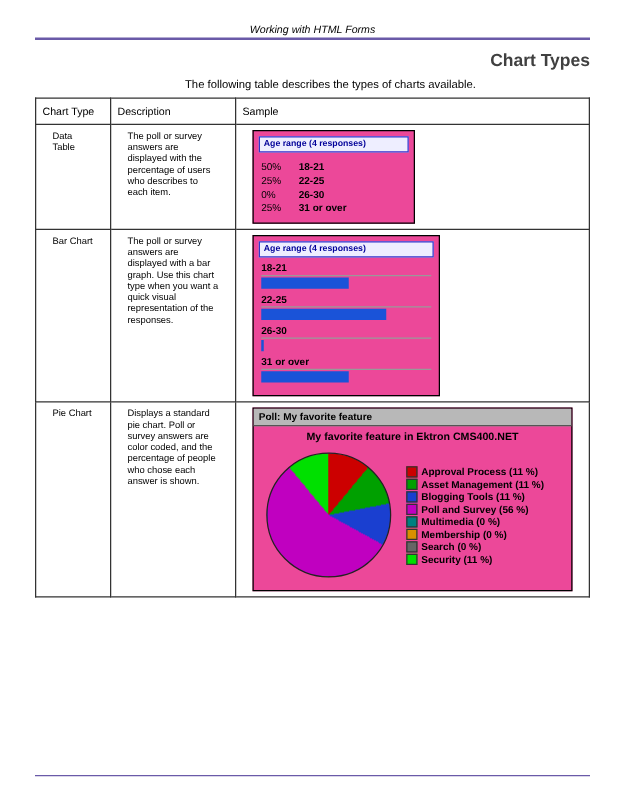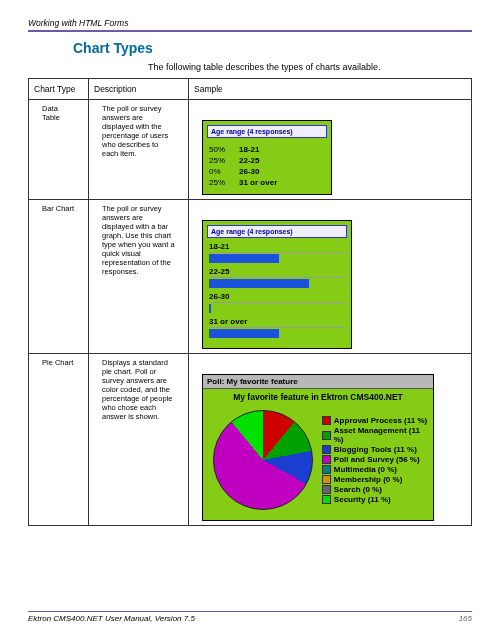--- a/index.html
+++ b/index.html
@@ -7,36 +7,37 @@
     width: 500px;
     height: 633px;
     background: #fff;
     font-family: Arial, Helvetica, sans-serif;
     font-size: 8px;
     color: #000;
     position: relative;
     padding: 18px 28px 14px 28px;
   }
   .header-right {
-    text-align: left;
+    text-align: center;
     font-style: italic;
     font-size: 8.5px;
     margin-bottom: 2px;
   }
   .hr-top {
     height: 2px;
     background: #6a5aa8;
     margin-bottom: 8px;
   }
   .section-title {
-    color: #0369a1;
+    color: #404040;
     font-size: 14px;
     font-weight: bold;
     margin-left: 45px;
     margin-bottom: 6px;
+    text-align: right;
   }
   .intro {
     font-size: 9px;
     margin-left: 120px;
     margin-bottom: 6px;
   }
   table.main {
     border-collapse: collapse;
     width: 100%;
     table-layout: fixed;
@@ -52,23 +53,22 @@
     font-weight: normal;
     background: #fff;
     font-size: 8.5px;
     padding: 5px;
   }
   col.c1 { width: 60px; }
   col.c2 { width: 100px; }
   col.c3 { width: auto; }
   .sample-box {
     border: 1.5px solid #000;
-    background: #84cc16;
+    background: #ec4899;
     display: inline-block;
-    margin-top: 16px;
   }
   
   .dt-sample { width: 130px; }
   .dt-title, .bc-title {
     border: 1.5px solid #3333cc;
     background: #eeeeff;
     color: #000099;
     font-weight: bold;
     font-size: 7px;
     padding: 2px 3px;
@@ -78,21 +78,21 @@
   .dt-row { display: flex; font-size: 8px; padding: 1px 0; }
   .dt-pct { width: 30px; }
   .dt-lbl { font-weight: bold; }
   
   .bc-sample { width: 150px; }
   .bc-body { padding: 0 6px 6px 6px; }
   .bc-item { margin: 2px 0 4px 0; }
   .bc-label { font-size: 8px; font-weight: bold; border-bottom: 1px solid #999; padding-bottom:1px; margin-bottom:1px;}
   .bc-bar { height: 9px; background: #1a53d8; }
   
-  .pc-sample { width: 232px; }
+  .pc-sample { width: 256px; }
   .pc-titlebar {
     background: #b8b8b8;
     font-weight: bold;
     font-size: 8px;
     padding: 2px 4px;
     border-bottom: 1px solid #555;
   }
   .pc-sub {
     font-size: 8.5px;
     font-weight: bold;
@@ -253,17 +253,13 @@
             </div>
           </div>
         </div>
       </td>
     </tr>
   </tbody>
 </table>
 
 <div class="footer">
   <div class="hr-bot"></div>
-  <div class="footer-row">
-    <span>Ektron CMS400.NET User Manual, Version 7.5</span>
-    <span class="page-num">165</span>
-  </div>
 </div>
 
 </body></html>

